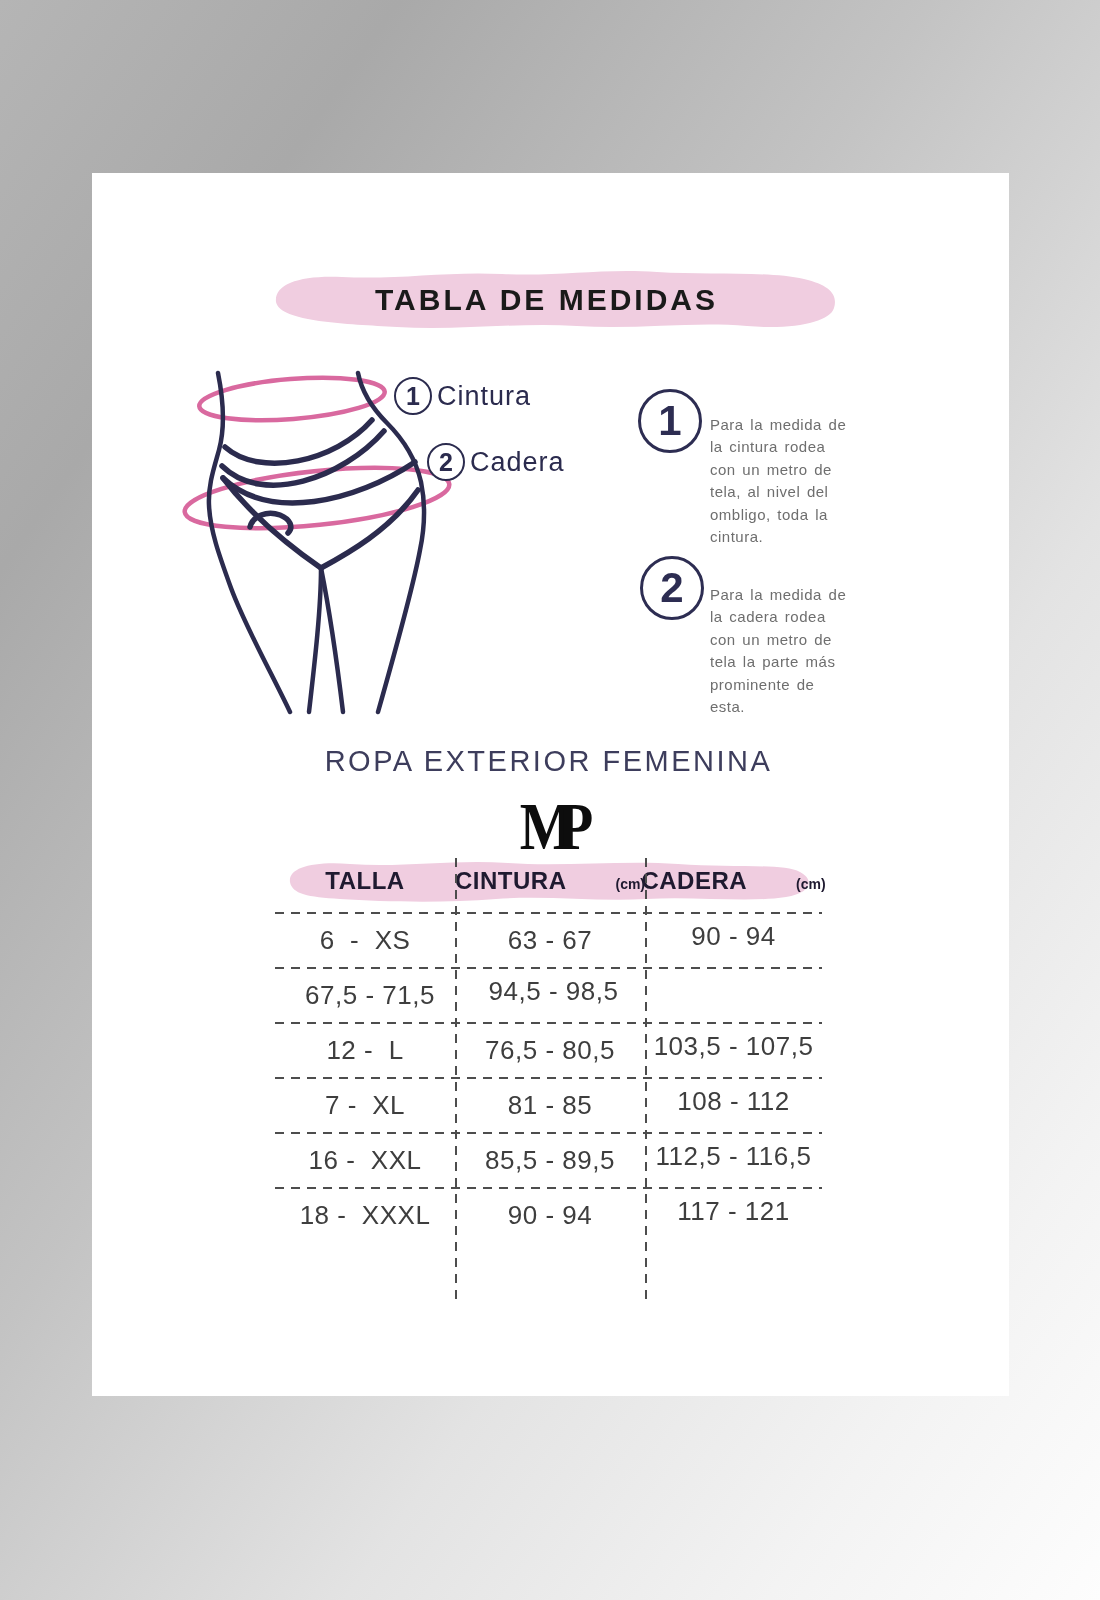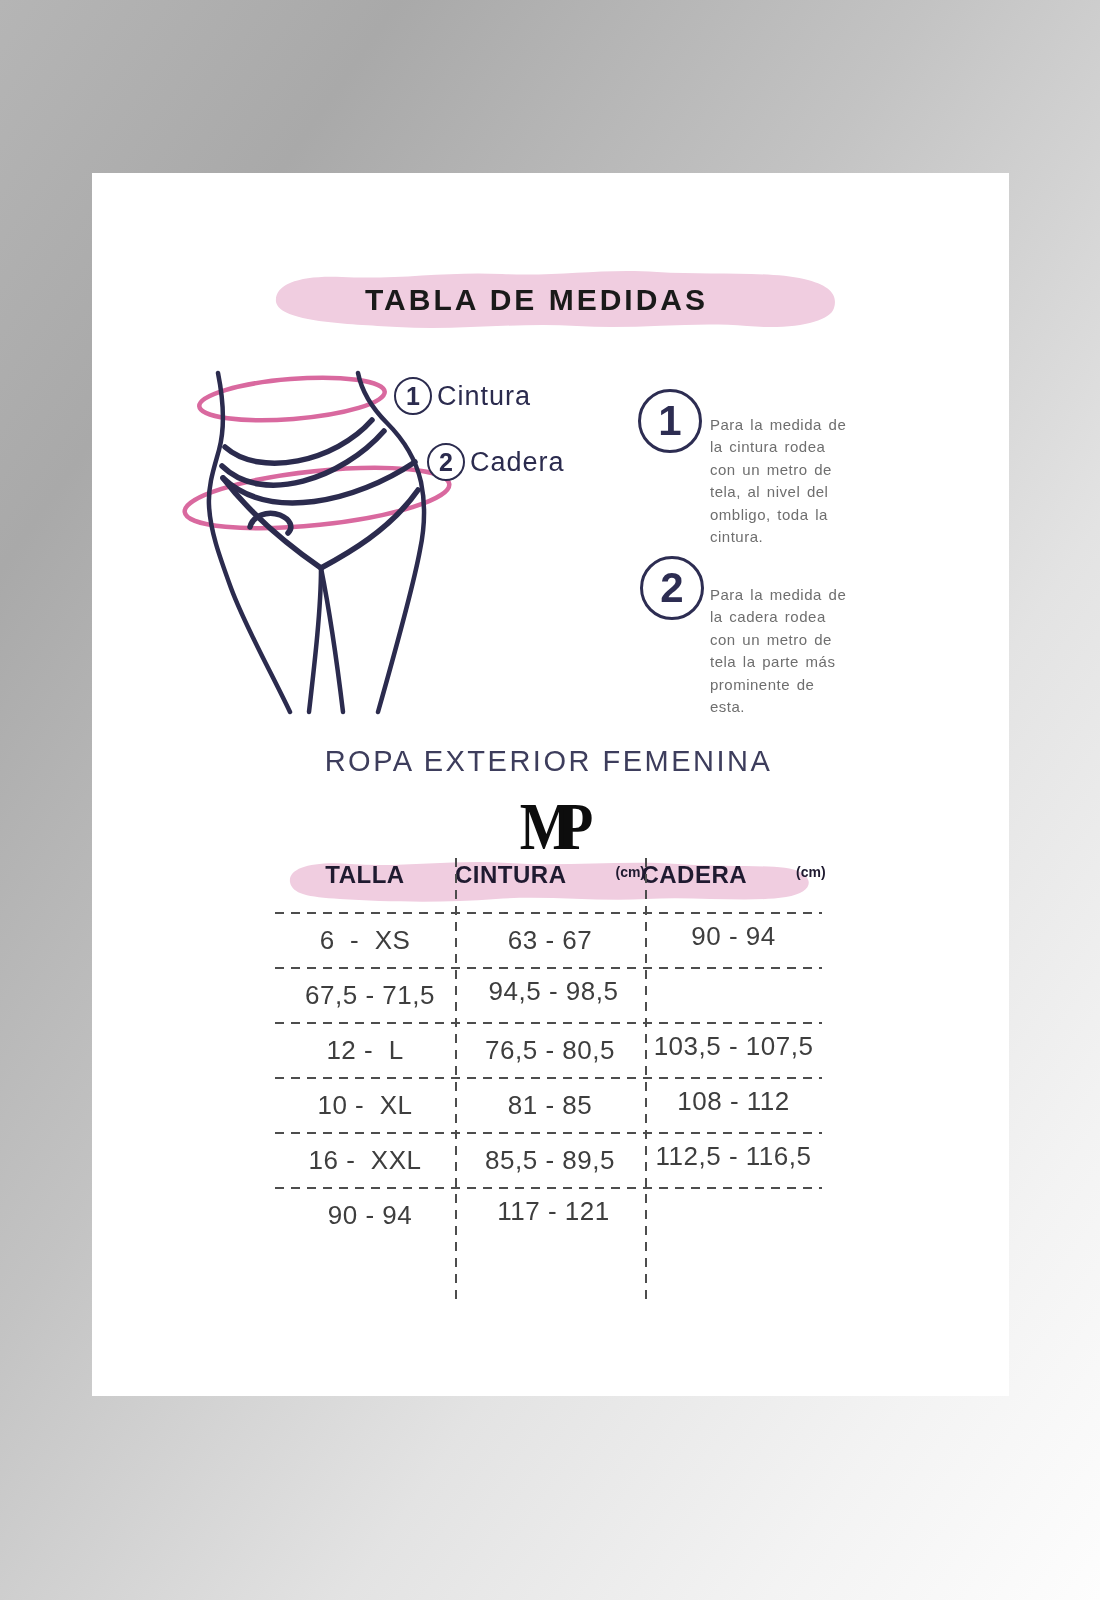--- a/index.html
+++ b/index.html
@@ -9,21 +9,21 @@
     background:linear-gradient(125deg,#b5b5b5 0%,#a9a9a9 18%,#c3c3c3 42%,#e3e3e3 66%,#f3f3f3 85%,#fdfdfd 100%);
   }
   .card{
     position:absolute;left:92px;top:173px;width:917px;height:1223px;
     background:#ffffff;
   }
 
   
   .banner-blob{position:absolute;left:150px;top:89px;width:605px;height:76px;}
   .banner-title{
-    position:absolute;left:142px;top:89px;width:605px;height:76px;
+    position:absolute;left:152px;top:89px;width:605px;height:76px;
     display:flex;align-items:center;justify-content:center;
     font-size:30px;font-weight:700;letter-spacing:3px;color:#1a1a1a;
   }
 
   
   .figure{position:absolute;left:83px;top:167px;width:295px;height:380px;}
   .fig-label{position:absolute;display:flex;align-items:center;gap:5px;}
   .num-circle{
     width:38px;height:38px;border:2.5px solid #2b2b4e;border-radius:50%;
     background:#fff;display:flex;align-items:center;justify-content:center;
@@ -53,21 +53,21 @@
     font-size:68px;line-height:70px;color:#0d0d0d;letter-spacing:-0.28em;
     transform:scaleX(0.85);
   }
 
   
   .table-blob{position:absolute;left:176px;top:682px;width:557px;height:50px;}
   .thead{
     position:absolute;left:183px;top:688px;width:547px;height:40px;display:flex;
   }
   .hcell{
-    display:flex;align-items:flex-start;justify-content:center;gap:6px;
+    display:flex;align-items:center;justify-content:center;gap:6px;
     font-size:24px;font-weight:700;color:#1f1a30;letter-spacing:0.5px;
   }
   .hcell .unit{font-size:14px;font-weight:700;letter-spacing:0;transform:translateY(3px);margin-left:43px;}
   .c1{width:180px;}.c2{width:190px;}.c3{width:177px;}
   .rows{position:absolute;left:183px;top:740px;width:547px;}
   .trow{position:relative;height:55px;display:flex;}
   .trow::before{
     content:"";position:absolute;left:0;right:0;top:-1px;height:2px;
     background:repeating-linear-gradient(to right,#4d4d4d 0 9px,transparent 9px 16px);
   }
@@ -180,28 +180,29 @@
       <div class="trow">
         <div class="cell c2">67,5 - 71,5</div>
         <div class="cell c3">94,5 - 98,5</div>
       </div>
       <div class="trow">
         <div class="cell c1">12 -  L</div>
         <div class="cell c2">76,5 - 80,5</div>
         <div class="cell c3">103,5 - 107,5</div>
       </div>
       <div class="trow">
-        <div class="cell c1">10 -  XL</div>
+        <div class="cell c1">7 -  XL</div>
         <div class="cell c2">81 - 85</div>
         <div class="cell c3">108 - 112</div>
       </div>
       <div class="trow">
         <div class="cell c1">16 -  XXL</div>
         <div class="cell c2">85,5 - 89,5</div>
         <div class="cell c3">112,5 - 116,5</div>
       </div>
       <div class="trow">
+        <div class="cell c1">18 -  XXXL</div>
         <div class="cell c2">90 - 94</div>
         <div class="cell c3">117 - 121</div>
       </div>
     </div>
 
 </div>
 
 </body></html>

